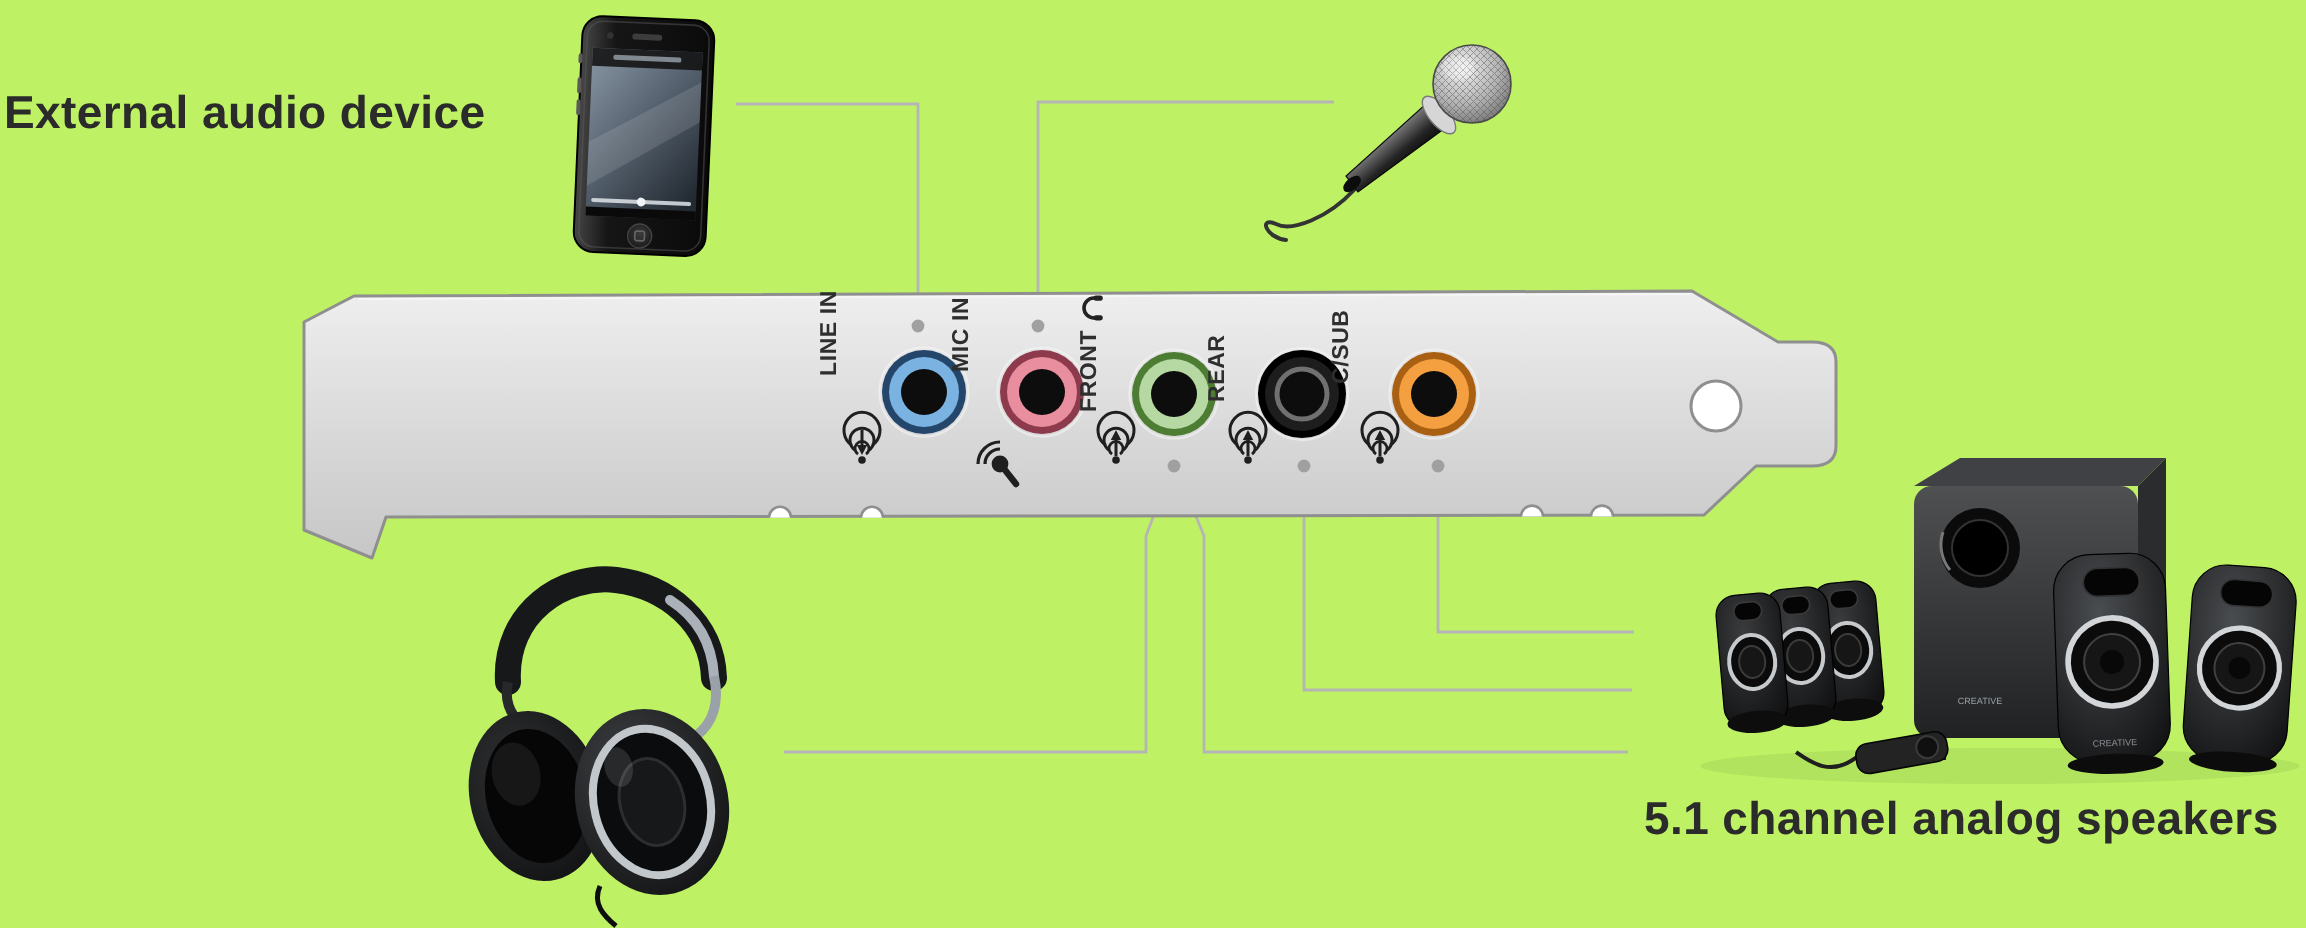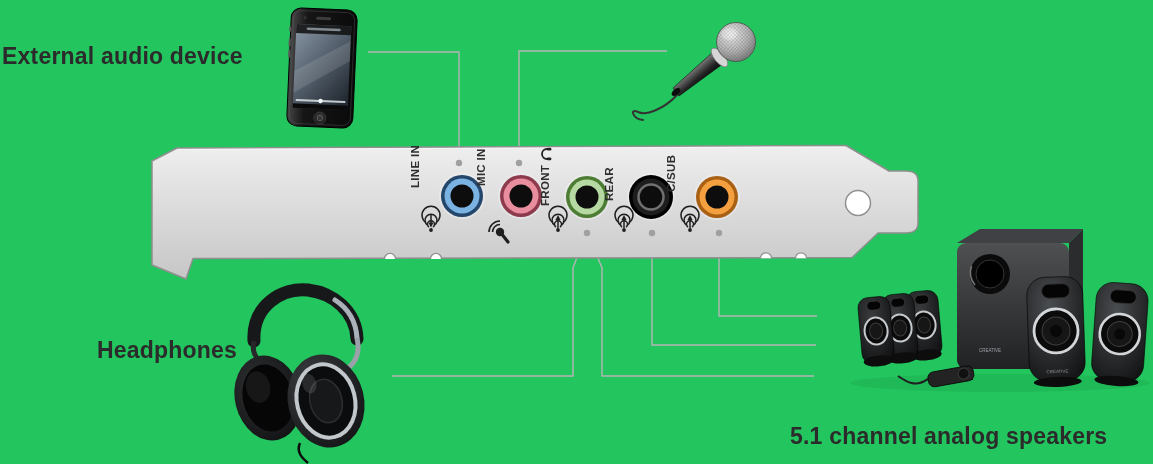--- a/index.html
+++ b/index.html
@@ -1,17 +1,17 @@
 <!DOCTYPE html>
 <html><head>
 <meta charset="utf-8">
 <style>
   html,body{margin:0;padding:0;background:#fff;}
   .canvas{
-    position:relative;width:1153px;height:464px;background:#22c55e;
+    position:relative;width:1153px;height:464px;background:#bef264;
     overflow:hidden;font-family:"Liberation Sans",sans-serif;
   }
   .scene{position:absolute;left:0;top:0;}
   .device-label{
     position:absolute;font-weight:bold;font-size:23px;color:#2b2b2b;
     letter-spacing:.2px;white-space:nowrap;
   }
   .port-label{
     position:absolute;height:13px;line-height:13px;
     transform:rotate(-90deg);transform-origin:0 100%;
@@ -278,23 +278,22 @@
         <path d="M 928 375 C 914 382 906 374 899 367" fill="none" stroke="#1f1f1f" stroke-width="2"></path>
         <rect x="928" y="369" width="46" height="15" rx="6" fill="#232323" stroke="#050505" stroke-width="0.8"></rect>
         <circle cx="964" cy="376" r="5.5" fill="#101010" stroke="#3a3a3a" stroke-width="1"></circle>
       </g>
     </g>
   </svg>
 
   <div class="device-label" style="left:2px;top:43px;">External audio device</div>
 
 
-  <div class="device-label" style="left:97px;top:337px;">Headphones</div>
-
-  <div class="device-label" style="left:790px;top:396px;margin-top:27px;">5.1 channel analog speakers</div>
+
+  <div class="device-label" style="left:822px;top:396px;">5.1 channel analog speakers</div>
 
   <div class="port-label" style="left:422px;top:175px;">
     <span>LINE IN</span>
   </div>
   <div class="port-label" style="left:488px;top:173px;">
     <span>MIC IN</span>
   </div>
   <div class="port-label" style="left:552px;top:193px;">
     <span>FRONT</span>
     <svg width="14" height="12" viewBox="0 0 14 12">

